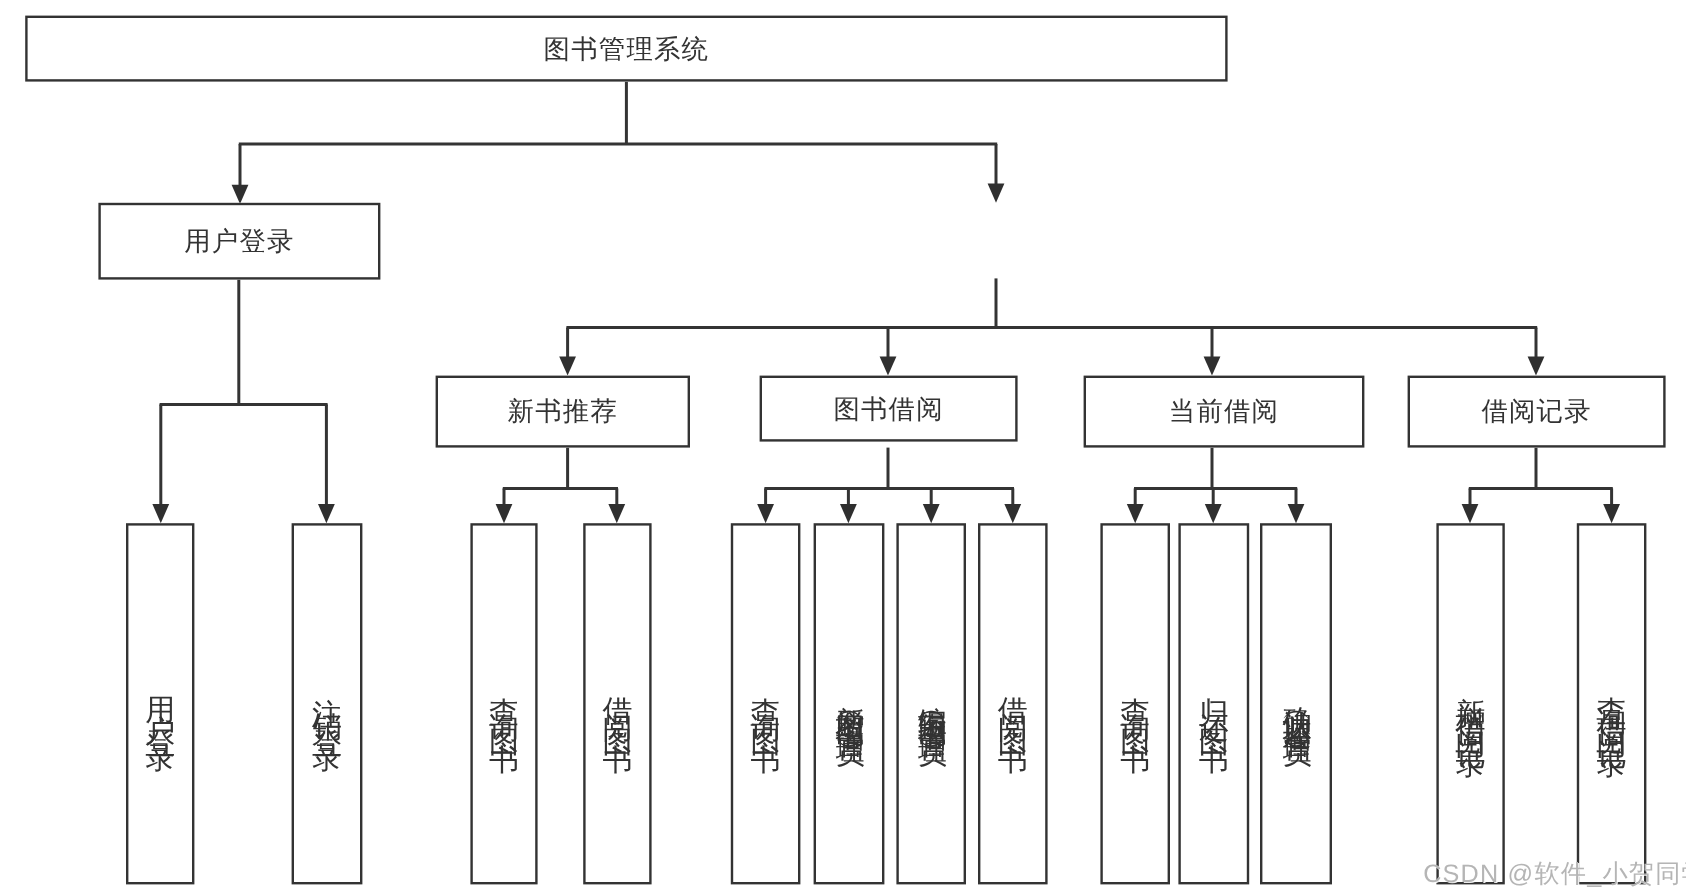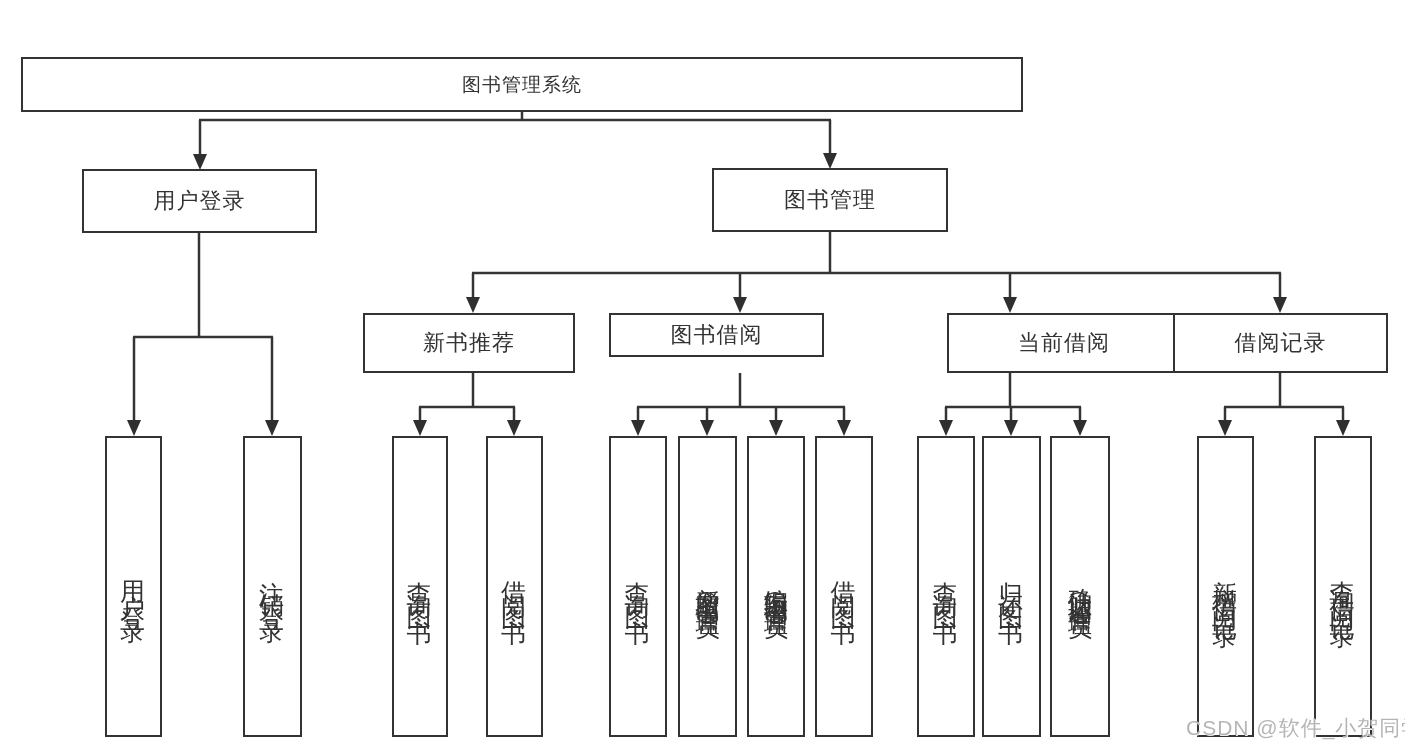--- a/index.html
+++ b/index.html
@@ -17,21 +17,21 @@
     box-sizing: border-box;
     border: 2.5px solid #333333;
     background: #ffffff;
     color: #333333;
     display: flex;
     align-items: center;
     justify-content: center;
     z-index: 2;
   }
   .h-box { font-size: 22px; letter-spacing: 1px; }
-  .root-box { font-size: 19px; margin-top: 44px; }
+  .root-box { font-size: 22px; }
   .v-box {
     writing-mode: vertical-rl;
     text-orientation: mixed;
     font-size: 25px;
     top: 436px;
     height: 301px;
   }
   .len4 { letter-spacing: 13px; }
   .len6 { letter-spacing: 9px; }
   .len9 { letter-spacing: 4px; font-size: 24px; }
@@ -130,31 +130,28 @@
     </g>
   </svg>
 
   <div class="box h-box root-box" style="left:21px; top:13px; width:1002px; height:55px;">
     <span>图书管理系统</span>
   </div>
 
   <div class="box h-box" style="left:82px; top:169px; width:235px; height:64px;">
     <span>用户登录</span>
   </div>
-  <div class="box h-box" style="left:712px; top:168px; width:236px; height:64px;">
-    <span>图书管理</span>
-  </div>
 
   <div class="box h-box" style="left:363px; top:313px; width:212px; height:60px;">
     <span>新书推荐</span>
   </div>
-  <div class="box h-box" style="left:609px; top:313px; width:215px; height:44px;font-family:Liberation Mono, monospace;">
+  <div class="box h-box" style="left:633px; top:313px; width:215px; height:55px;font-family:Liberation Mono, monospace;">
     <span>图书借阅</span>
   </div>
-  <div class="box h-box" style="left:903px; top:313px; width:234px; height:60px;margin-left:44px;">
+  <div class="box h-box" style="left:903px; top:313px; width:234px; height:60px;">
     <span>当前借阅</span>
   </div>
   <div class="box h-box" style="left:1173px; top:313px; width:215px; height:60px;">
     <span>借阅记录</span>
   </div>
 
   <div class="box v-box len4" style="left:105px; width:57px;">
     <span>用户登录</span>
   </div>
   <div class="box v-box len4" style="left:243px; width:59px;">

